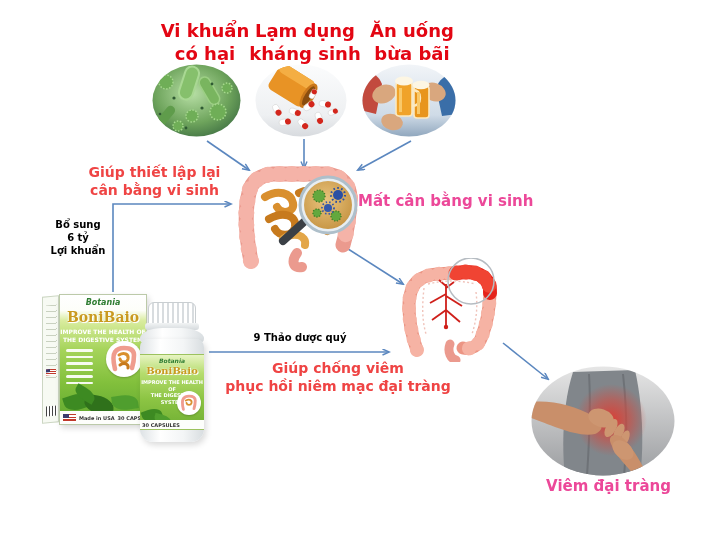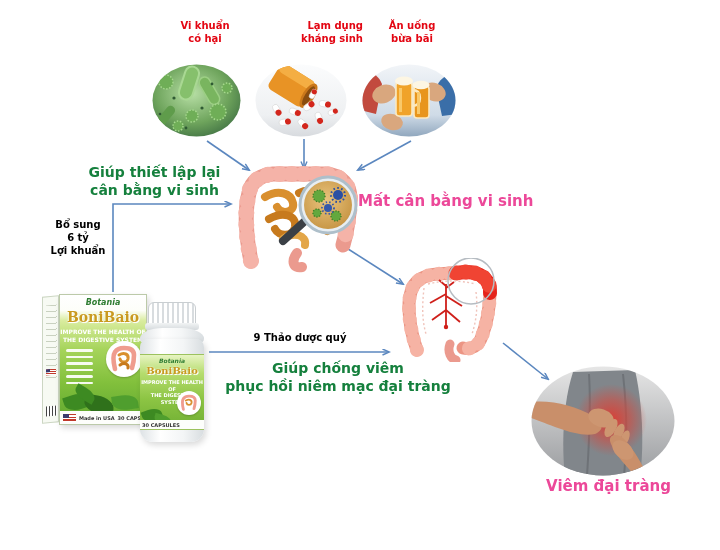--- a/index.html
+++ b/index.html
@@ -1,22 +1,22 @@
 <!DOCTYPE html>
 <html><head>
 <meta charset="utf-8">
 <style>
   html,body{margin:0;padding:0;background:#fff;}
   #canvas{position:relative;width:720px;height:550px;background:#ffffff;overflow:hidden;
           font-family:"DejaVu Sans","Liberation Sans",sans-serif;}
   .abs{position:absolute;}
   .ml{white-space:pre-line;}
-  .cause-label{width:116px;text-align:center;font-size:10px;font-weight:bold;color:#e30613;line-height:1.25;}
+  .cause-label{width:116px;text-align:center;font-size:18px;font-weight:bold;color:#e30613;line-height:1.25;}
   .red-label{font-size:15px;font-weight:bold;color:#ec4899;line-height:1.25;}
-  .green-label{font-size:14px;font-weight:bold;color:#15803d;line-height:1.28;text-align:center;}
+  .green-label{font-size:14px;font-weight:bold;color:#ef4444;line-height:1.28;text-align:center;}
   .dkgreen-label{font-size:10px;font-weight:bold;color:#000000;line-height:1.3;text-align:center;}
   .center{text-align:center;}
 
   
   .product-group{left:42px;top:290px;width:175px;height:160px;}
   .box-side{left:0;top:6px;width:17px;height:127px;background:#f7faf3;border:1px solid #ccd6c3;
             transform:skewY(-5deg);box-sizing:border-box;
             background-image:repeating-linear-gradient(180deg,#c9d1c0 0 1px,transparent 1px 6px);
             background-size:11px 60%;background-repeat:no-repeat;background-position:3px 8px;}
   .box-side .flag-s{position:absolute;left:3px;top:72px;width:10px;height:6px;
@@ -81,21 +81,21 @@
       <path d="M411,141 L358,170" marker-end="url(#ah)"></path>
       <path d="M113,292 L113,204 L231,204" marker-end="url(#ah)"></path>
       <path d="M345,247 L403,284" marker-end="url(#ah)"></path>
       <path d="M209,352 L389,352" marker-end="url(#ah)"></path>
       <path d="M503,343 L548,379" marker-end="url(#ah)"></path>
     </g>
   </svg>
 
   <div class="abs cause-label ml" style="left:147px;top:20px;">Vi khuẩn
 có hại</div>
-  <div class="abs cause-label ml" style="left:247px;top:20px;text-align:right;">Lạm dụng
+  <div class="abs cause-label ml" style="left:247px;top:20px;">Lạm dụng
 kháng sinh</div>
   <div class="abs cause-label ml" style="left:354px;top:20px;">Ăn uống
 bừa bãi</div>
 
   <svg class="abs" style="left:152px;top:64px;" width="89" height="73" viewBox="0 0 89 73">
     <defs>
       <radialGradient id="bacgrad" cx="45%" cy="40%" r="75%">
         <stop offset="0%" stop-color="#b8dfa6"></stop>
           <stop offset="55%" stop-color="#6ea45c"></stop>
           <stop offset="100%" stop-color="#2f5e3a"></stop>

